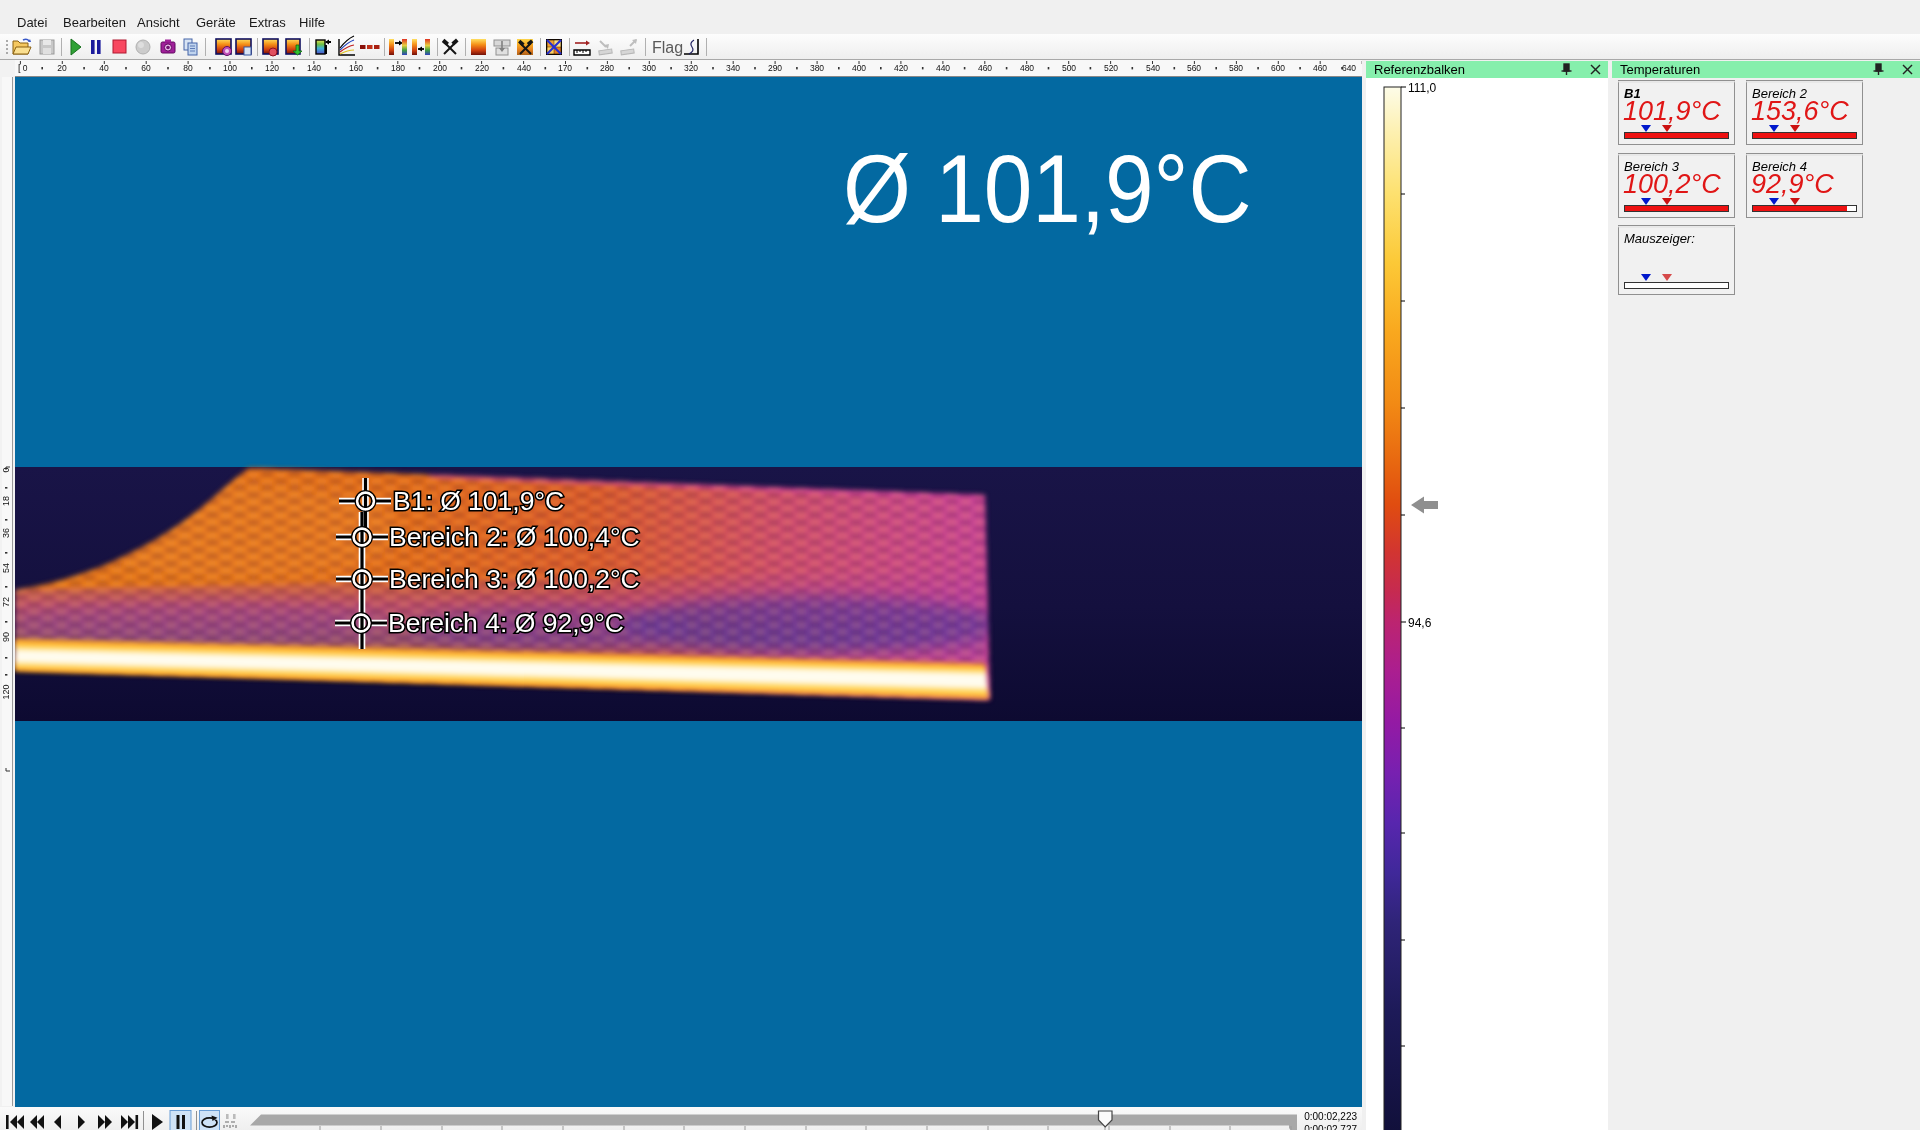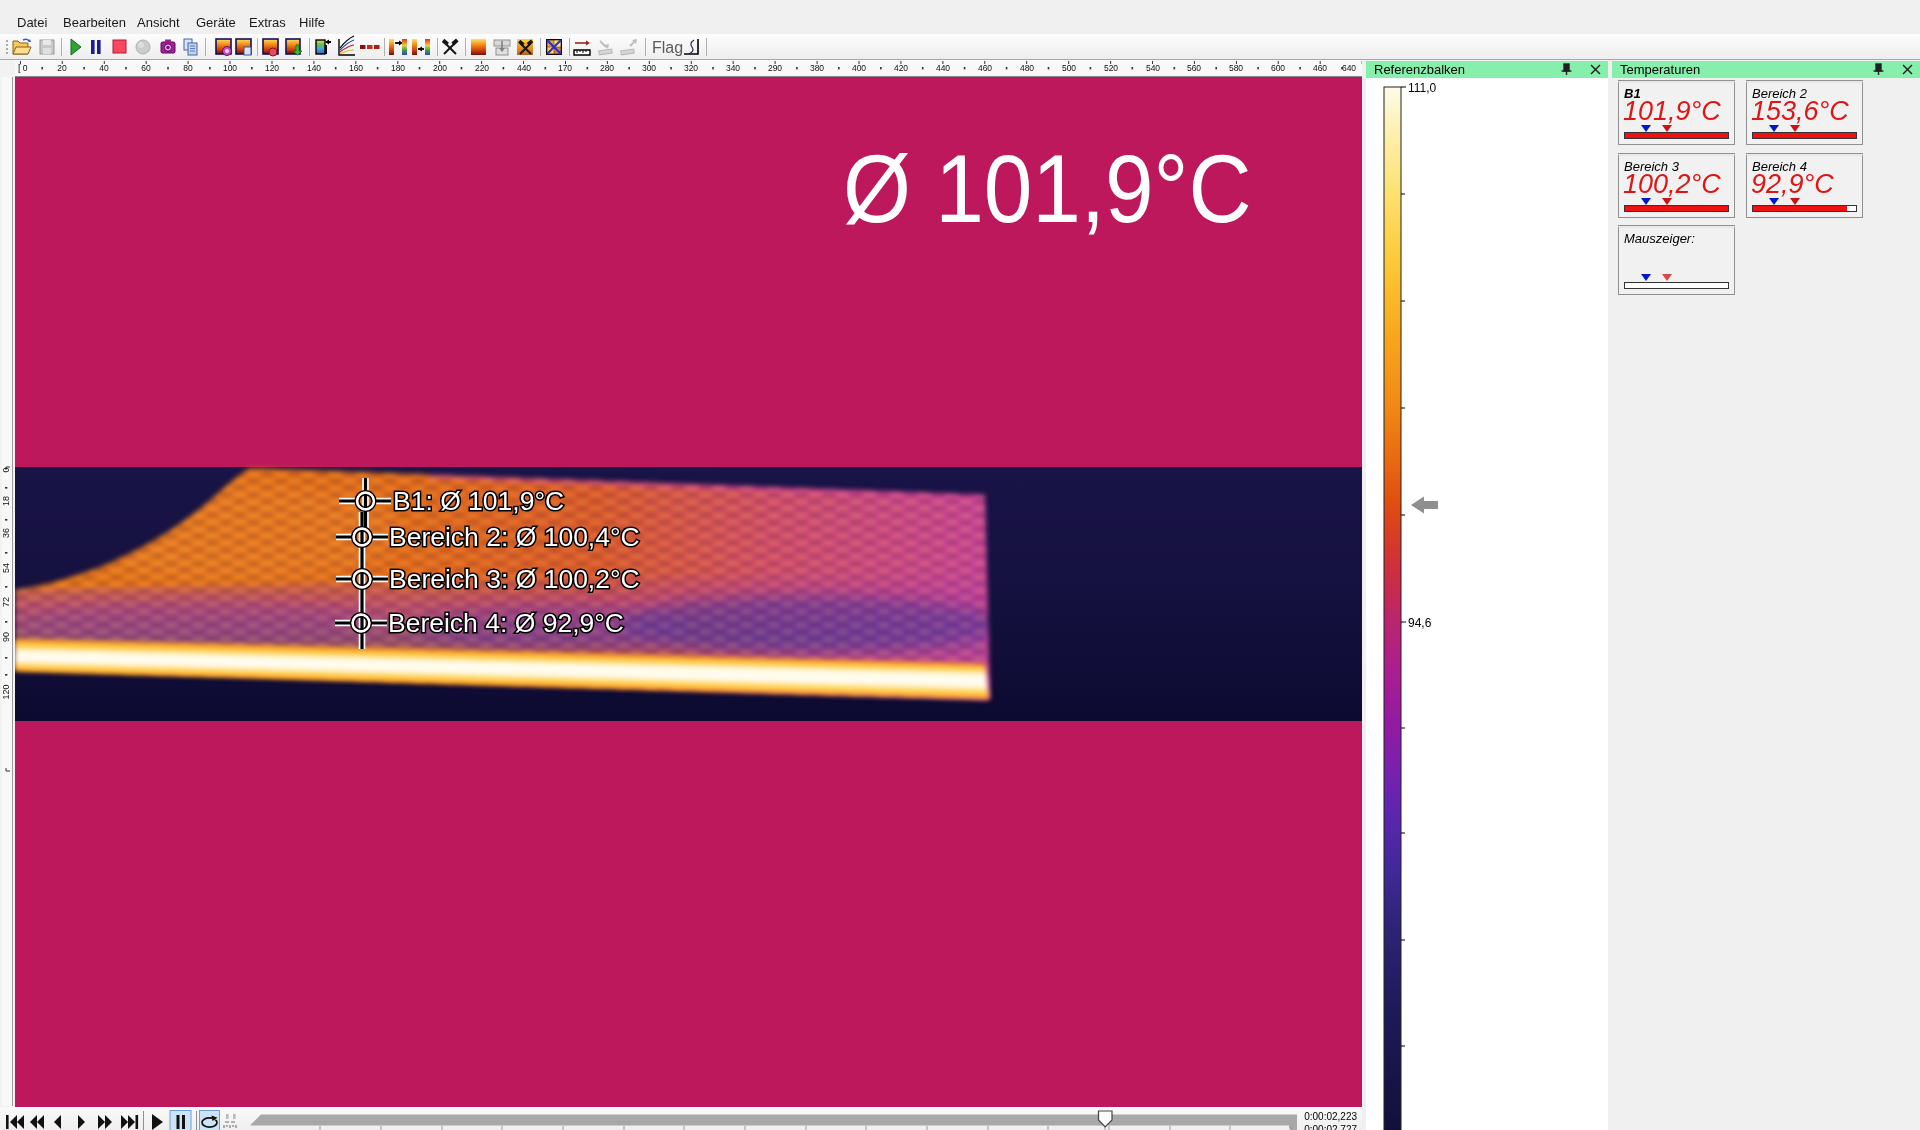--- a/index.html
+++ b/index.html
@@ -19,21 +19,21 @@
 
 #corner { position:absolute; left:0; top:48px; width:15px; height:17px; background:#f2f2f2; }
 #hruler { position:absolute; left:15px; top:48px; width:1347px; height:17px; background:#f8f8f8;
   border-bottom:1px solid #888; }
 #hruler .num { position:absolute; top:3px; font-size:8.5px; color:#111; transform:translateX(-50%); }
 #vruler { position:absolute; left:0; top:65px; width:15px; height:1029px; background:#f2f2f2; }
 #vruler .face { position:absolute; left:2px; top:0; width:11px; height:100%; background:#f8f8f8; border-right:1px solid #999; }
 #vruler .num { position:absolute; left:-3px; font-size:9px; color:#111; transform:rotate(-90deg); transform-origin:center; width:18px; text-align:center; }
 
 
-#canvas { position:absolute; left:15px; top:65px; width:1347px; height:1030px; background:#be185d; }
+#canvas { position:absolute; left:15px; top:65px; width:1347px; height:1030px; background:#0369a1; }
 #bigtemp { position:absolute; left:828px; top:56px; color:#fff; font-size:97px; white-space:nowrap; transform:scaleX(0.9); transform-origin:0 0; }
 
 
 #playbar { position:absolute; left:0; top:1095px; width:1362px; height:30px;
   background:linear-gradient(#fafafa,#ececec); }
 #stamps { position:absolute; left:1240px; top:1098px; width:117px; text-align:right; font-size:10px; color:#000; line-height:13px; }
 
 
 #taskstrip { position:absolute; left:174px; top:1126px; width:1188px; height:4px; background:#7e7e7e; }
 

